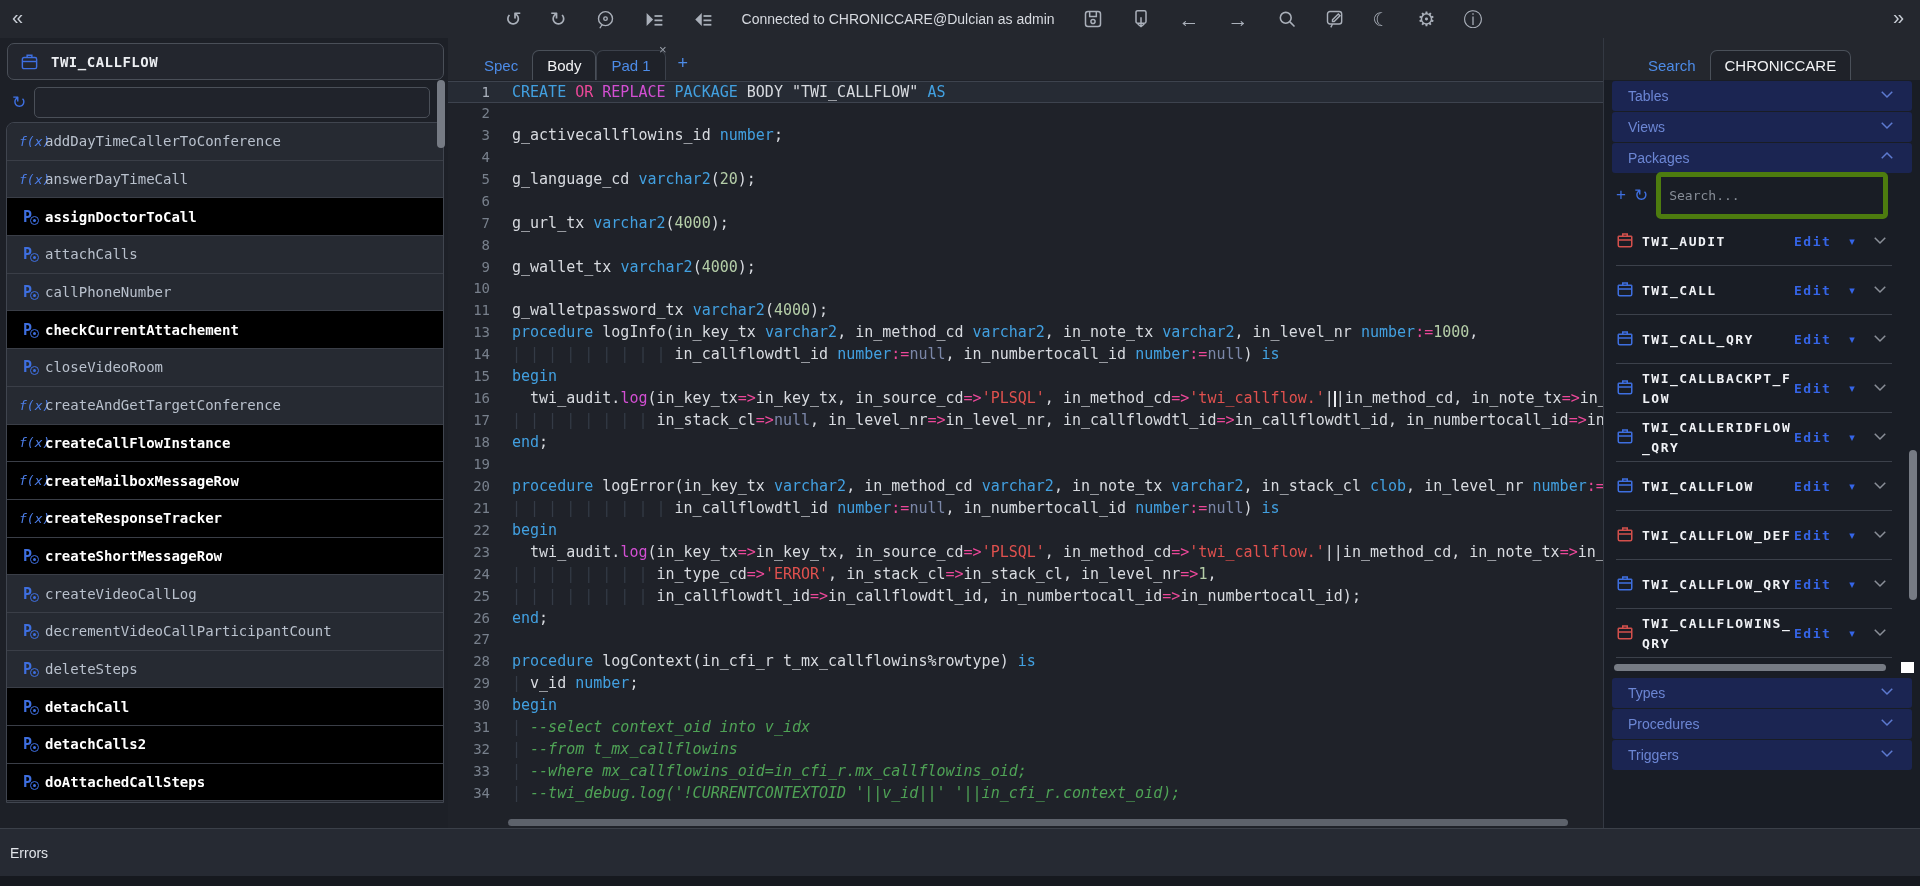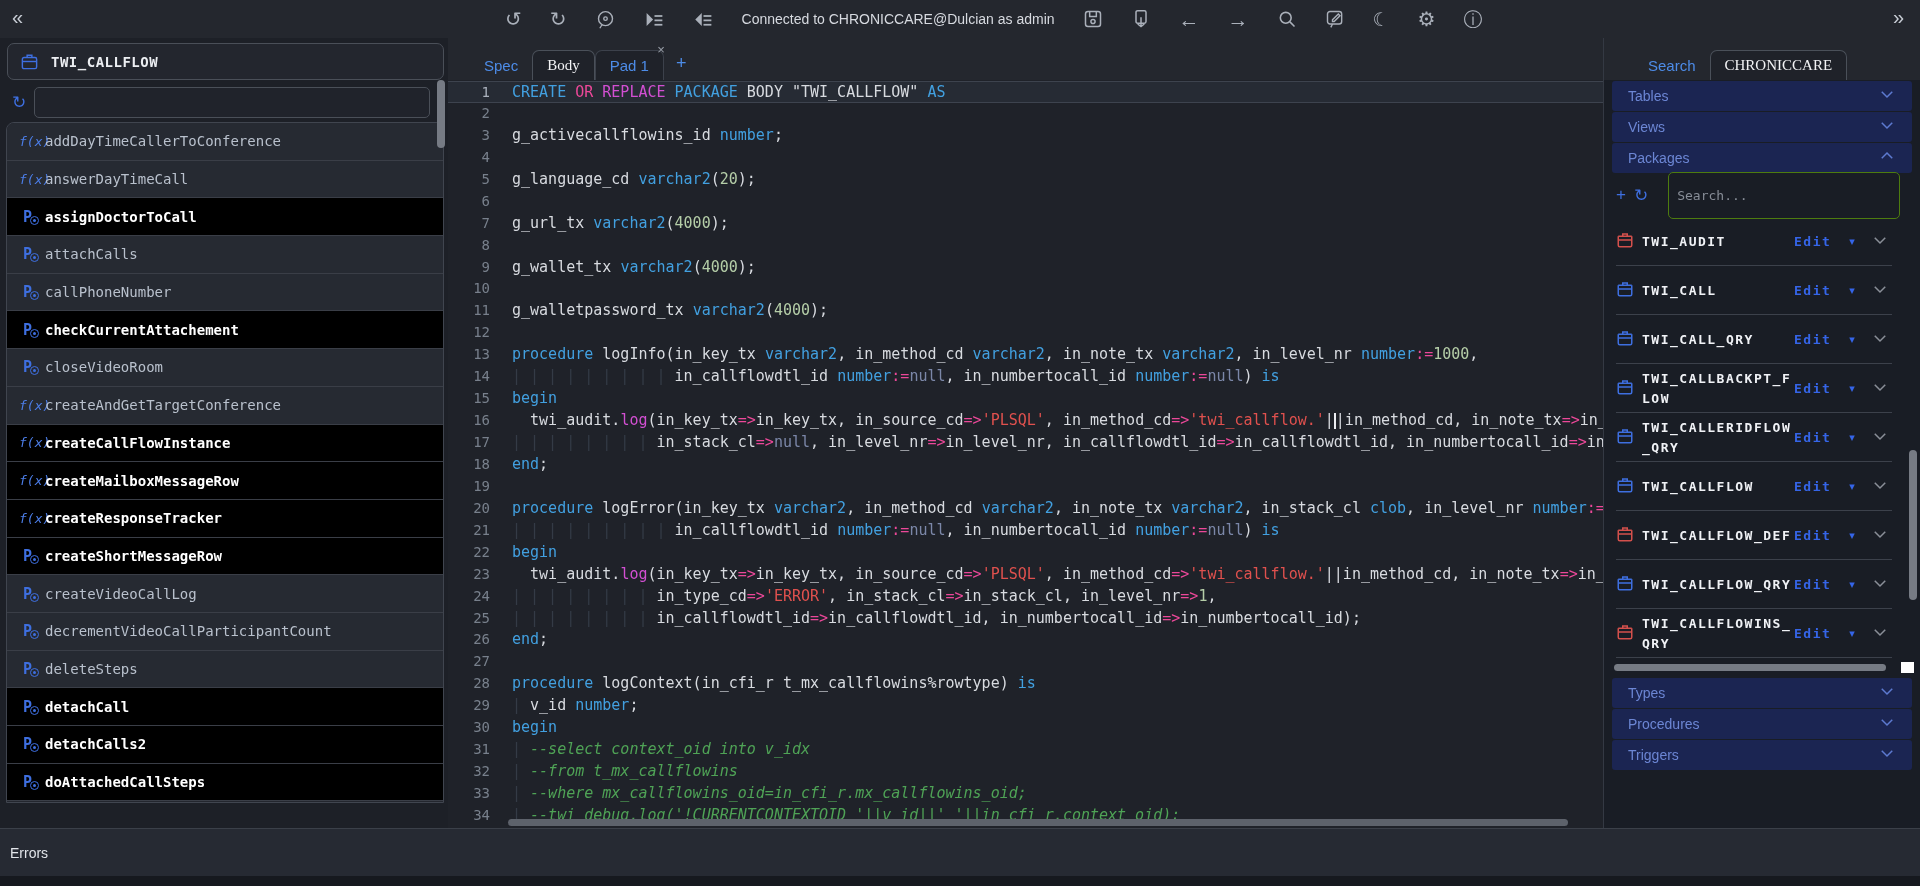--- a/index.html
+++ b/index.html
@@ -40,21 +40,21 @@
   .pc::after { content:""; position:absolute; left:2px; top:2px; width:3px; height:3px; border-radius:50%;
                background:#3e6fe0; }
   #sb-scroll { position:absolute; right:3px; top:42px; width:8px; height:68px; border-radius:4px; background:#767b84; }
 
   
   #editor { position:absolute; left:448px; top:38px; width:1155px; height:790px; background:#1f2229; }
   #tabsbar { position:absolute; left:0; top:0; width:100%; height:42px; background:#24272e; display:flex;
              align-items:flex-end; }
   .tab { font-size:15px; padding:6px 14px; color:#4d8ce8; position:relative; }
   .tab.boxed { border:1px solid #3c414b; border-bottom:none; border-radius:7px 7px 0 0; background:#1f2229; }
-  .tab.active { color:#f2f3f5; border-color:#4a5059;font-family:Liberation Serif, serif; }
+  .tab.active { color:#f2f3f5; border-color:#4a5059; }
   .tab .closex { position:absolute; right:-2px; top:-9px; color:#9aa0aa; font-size:13px; }
   #tab-plus { color:#4d8ce8; font-size:18px; padding:6px 12px; }
   #code { position:absolute; left:0; top:43px; width:100%; height:739px; overflow:hidden; }
   .cl { position:relative; height:21.95px; white-space:pre; font-family:"DejaVu Sans Mono",monospace;
         font-size:15px; line-height:21.95px; }
   .cl.cur { background:#262b34; border-top:1px solid #3d434e; border-bottom:1px solid #3d434e; }
   .ln { display:inline-block; width:64px; padding-right:22px; text-align:right; color:#78808c; font-size:14px; }
   .cl.cur .ln { color:#aab1bc; }
   .c-kw { color:#42a0e0; } .c-id { color:#d8dbe0; } .c-op { color:#ec4899; }
   .c-mag { color:#d24fd2; } .c-str { color:#e0514e; } .c-num { color:#b5cea8; }
@@ -63,22 +63,22 @@
   .c-caret { display:inline-block; width:2px; height:16px; background:#eceef2; vertical-align:middle; }
   #hscroll { position:absolute; left:60px; bottom:2px; width:1060px; height:7px; border-radius:4px; background:#5d626b; }
 
   
   #rpanel { position:absolute; left:1603px; top:38px; width:317px; height:790px; background:#191d25;
             border-left:1px solid #343943; }
   #rtabs { height:42px; display:flex; align-items:flex-end; justify-content:flex-start; padding-left:30px;
            background:#24272e; }
   #pkg-toolbar { display:flex; align-items:center; height:44px; padding-left:12px; gap:8px; }
   .blue-ico { color:#3e6fe0; font-size:17px; }
-  #pkg-search { width:232px; height:47px; background:#191d25; border:1px solid #4d7c0f; border-radius:5px;
-                color:#cfd4db; font-size:13px; padding:0 8px; outline:none;margin-left:12px; }
+  #pkg-search { width:232px; height:47px; background:#191d25; border:5px solid #4d7c0f; border-radius:5px;
+                color:#cfd4db; font-size:13px; padding:0 8px; outline:none; }
   #pkg-search::placeholder, #sb-search::placeholder { color:#878d97; }
   .sechead { height:30px; margin:1px 8px 0 8px; background:#1b2552; border-radius:3px; display:flex;
              align-items:center; justify-content:space-between; padding:0 16px; }
   .sechead .slbl { color:#6c86d4; font-size:14px; }
   .pkgrow { display:flex; align-items:center; min-height:49px; padding:4px 4px 4px 12px; position:relative; }
   .pkgrow::after { content:""; position:absolute; left:12px; right:28px; bottom:0; height:1px; background:#3c414b; }
   .pkgname2 { color:#f0f2f6; font-family:"DejaVu Sans Mono",monospace; font-weight:bold; font-size:13px;
               letter-spacing:1.5px; width:152px; margin-left:8px; word-break:break-all; line-height:1.5; }
   .editlnk { color:#3565e8; font-family:"DejaVu Sans Mono",monospace; font-weight:bold; font-size:13px;
              letter-spacing:1.5px; }
@@ -266,21 +266,20 @@
       <div class="cl"><span class="ln">2</span></div>
       <div class="cl"><span class="ln">3</span><span class="c-id">g_activecallflowins_id </span><span class="c-kw">number</span><span class="c-id">;</span></div>
       <div class="cl"><span class="ln">4</span></div>
       <div class="cl"><span class="ln">5</span><span class="c-id">g_language_cd </span><span class="c-kw">varchar2</span><span class="c-id">(</span><span class="c-num">20</span><span class="c-id">);</span></div>
       <div class="cl"><span class="ln">6</span></div>
       <div class="cl"><span class="ln">7</span><span class="c-id">g_url_tx </span><span class="c-kw">varchar2</span><span class="c-id">(</span><span class="c-num">4000</span><span class="c-id">);</span></div>
       <div class="cl"><span class="ln">8</span></div>
       <div class="cl"><span class="ln">9</span><span class="c-id">g_wallet_tx </span><span class="c-kw">varchar2</span><span class="c-id">(</span><span class="c-num">4000</span><span class="c-id">);</span></div>
       <div class="cl"><span class="ln">10</span></div>
       <div class="cl"><span class="ln">11</span><span class="c-id">g_walletpassword_tx </span><span class="c-kw">varchar2</span><span class="c-id">(</span><span class="c-num">4000</span><span class="c-id">);</span></div>
-      <div class="cl"><span class="ln">12</span></div>
       <div class="cl"><span class="ln">13</span><span class="c-kw">procedure</span><span class="c-id"> logInfo(in_key_tx </span><span class="c-kw">varchar2</span><span class="c-id">, in_method_cd </span><span class="c-kw">varchar2</span><span class="c-id">, in_note_tx </span><span class="c-kw">varchar2</span><span class="c-id">, in_level_nr </span><span class="c-kw">number</span><span class="c-op">:=</span><span class="c-num">1000</span><span class="c-id">,</span></div>
       <div class="cl"><span class="ln">14</span><span class="c-guide">| | | | | | | | | </span><span class="c-id">in_callflowdtl_id </span><span class="c-kw">number</span><span class="c-op">:=</span><span class="c-nul">null</span><span class="c-id">, in_numbertocall_id </span><span class="c-kw">number</span><span class="c-op">:=</span><span class="c-nul">null</span><span class="c-id">) </span><span class="c-kw">is</span></div>
       <div class="cl"><span class="ln">15</span><span class="c-kw">begin</span></div>
       <div class="cl"><span class="ln">16</span><span class="c-id">  twi_audit.</span><span class="c-mag">log</span><span class="c-id">(in_key_tx</span><span class="c-op">=&gt;</span><span class="c-id">in_key_tx, in_source_cd</span><span class="c-op">=&gt;</span><span class="c-str">'PLSQL'</span><span class="c-id">, in_method_cd</span><span class="c-op">=&gt;</span><span class="c-str">'twi_callflow.'</span><span class="c-id">|</span><span class="c-caret"></span><span class="c-id">|in_method_cd, in_note_tx</span><span class="c-op">=&gt;</span><span class="c-id">in_n</span></div>
       <div class="cl"><span class="ln">17</span><span class="c-guide">| | | | | | | | </span><span class="c-id">in_stack_cl</span><span class="c-op">=&gt;</span><span class="c-nul">null</span><span class="c-id">, in_level_nr</span><span class="c-op">=&gt;</span><span class="c-id">in_level_nr, in_callflowdtl_id</span><span class="c-op">=&gt;</span><span class="c-id">in_callflowdtl_id, in_numbertocall_id</span><span class="c-op">=&gt;</span><span class="c-id">in_</span></div>
       <div class="cl"><span class="ln">18</span><span class="c-kw">end</span><span class="c-id">;</span></div>
       <div class="cl"><span class="ln">19</span></div>
       <div class="cl"><span class="ln">20</span><span class="c-kw">procedure</span><span class="c-id"> logError(in_key_tx </span><span class="c-kw">varchar2</span><span class="c-id">, in_method_cd </span><span class="c-kw">varchar2</span><span class="c-id">, in_note_tx </span><span class="c-kw">varchar2</span><span class="c-id">, in_stack_cl </span><span class="c-kw">clob</span><span class="c-id">, in_level_nr </span><span class="c-kw">number</span><span class="c-op">:=</span></div>
       <div class="cl"><span class="ln">21</span><span class="c-guide">| | | | | | | | | </span><span class="c-id">in_callflowdtl_id </span><span class="c-kw">number</span><span class="c-op">:=</span><span class="c-nul">null</span><span class="c-id">, in_numbertocall_id </span><span class="c-kw">number</span><span class="c-op">:=</span><span class="c-nul">null</span><span class="c-id">) </span><span class="c-kw">is</span></div>
       <div class="cl"><span class="ln">22</span><span class="c-kw">begin</span></div>

